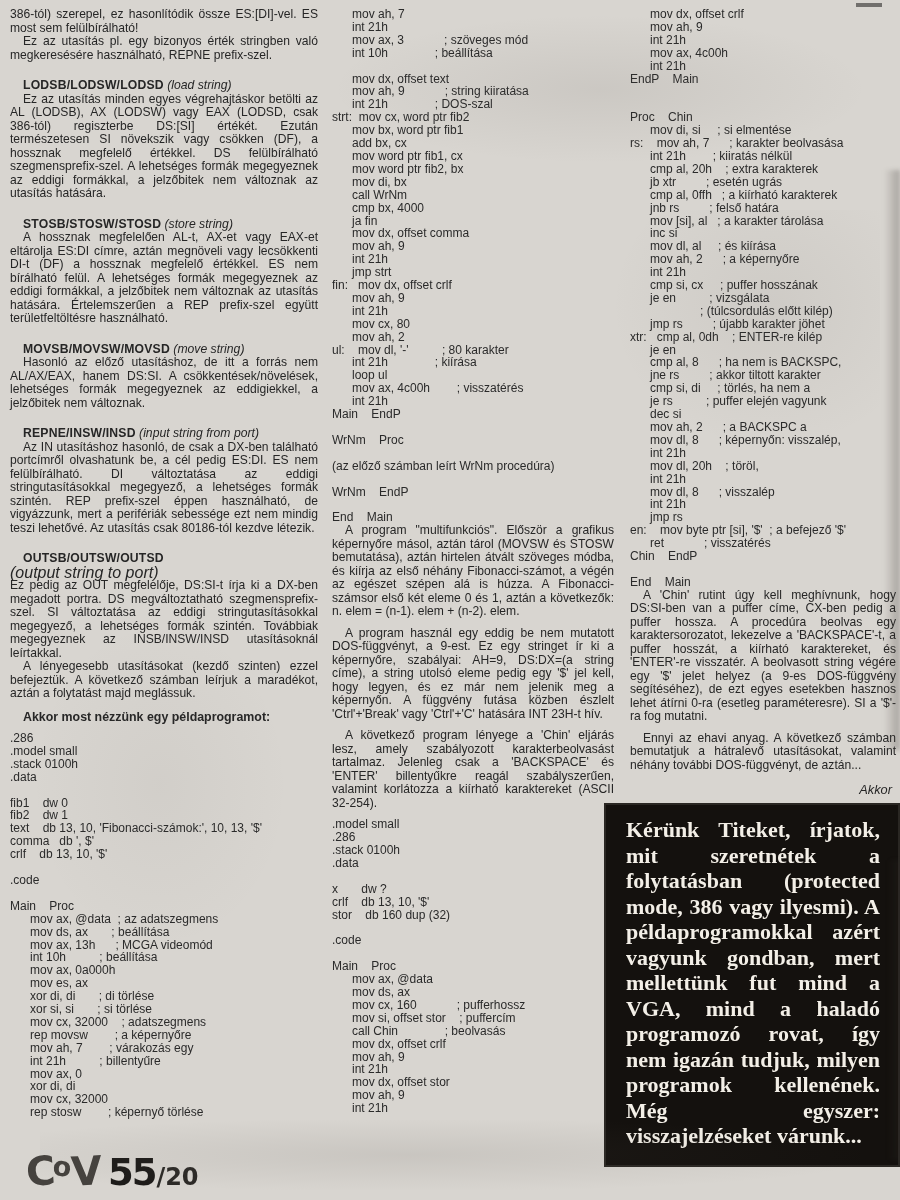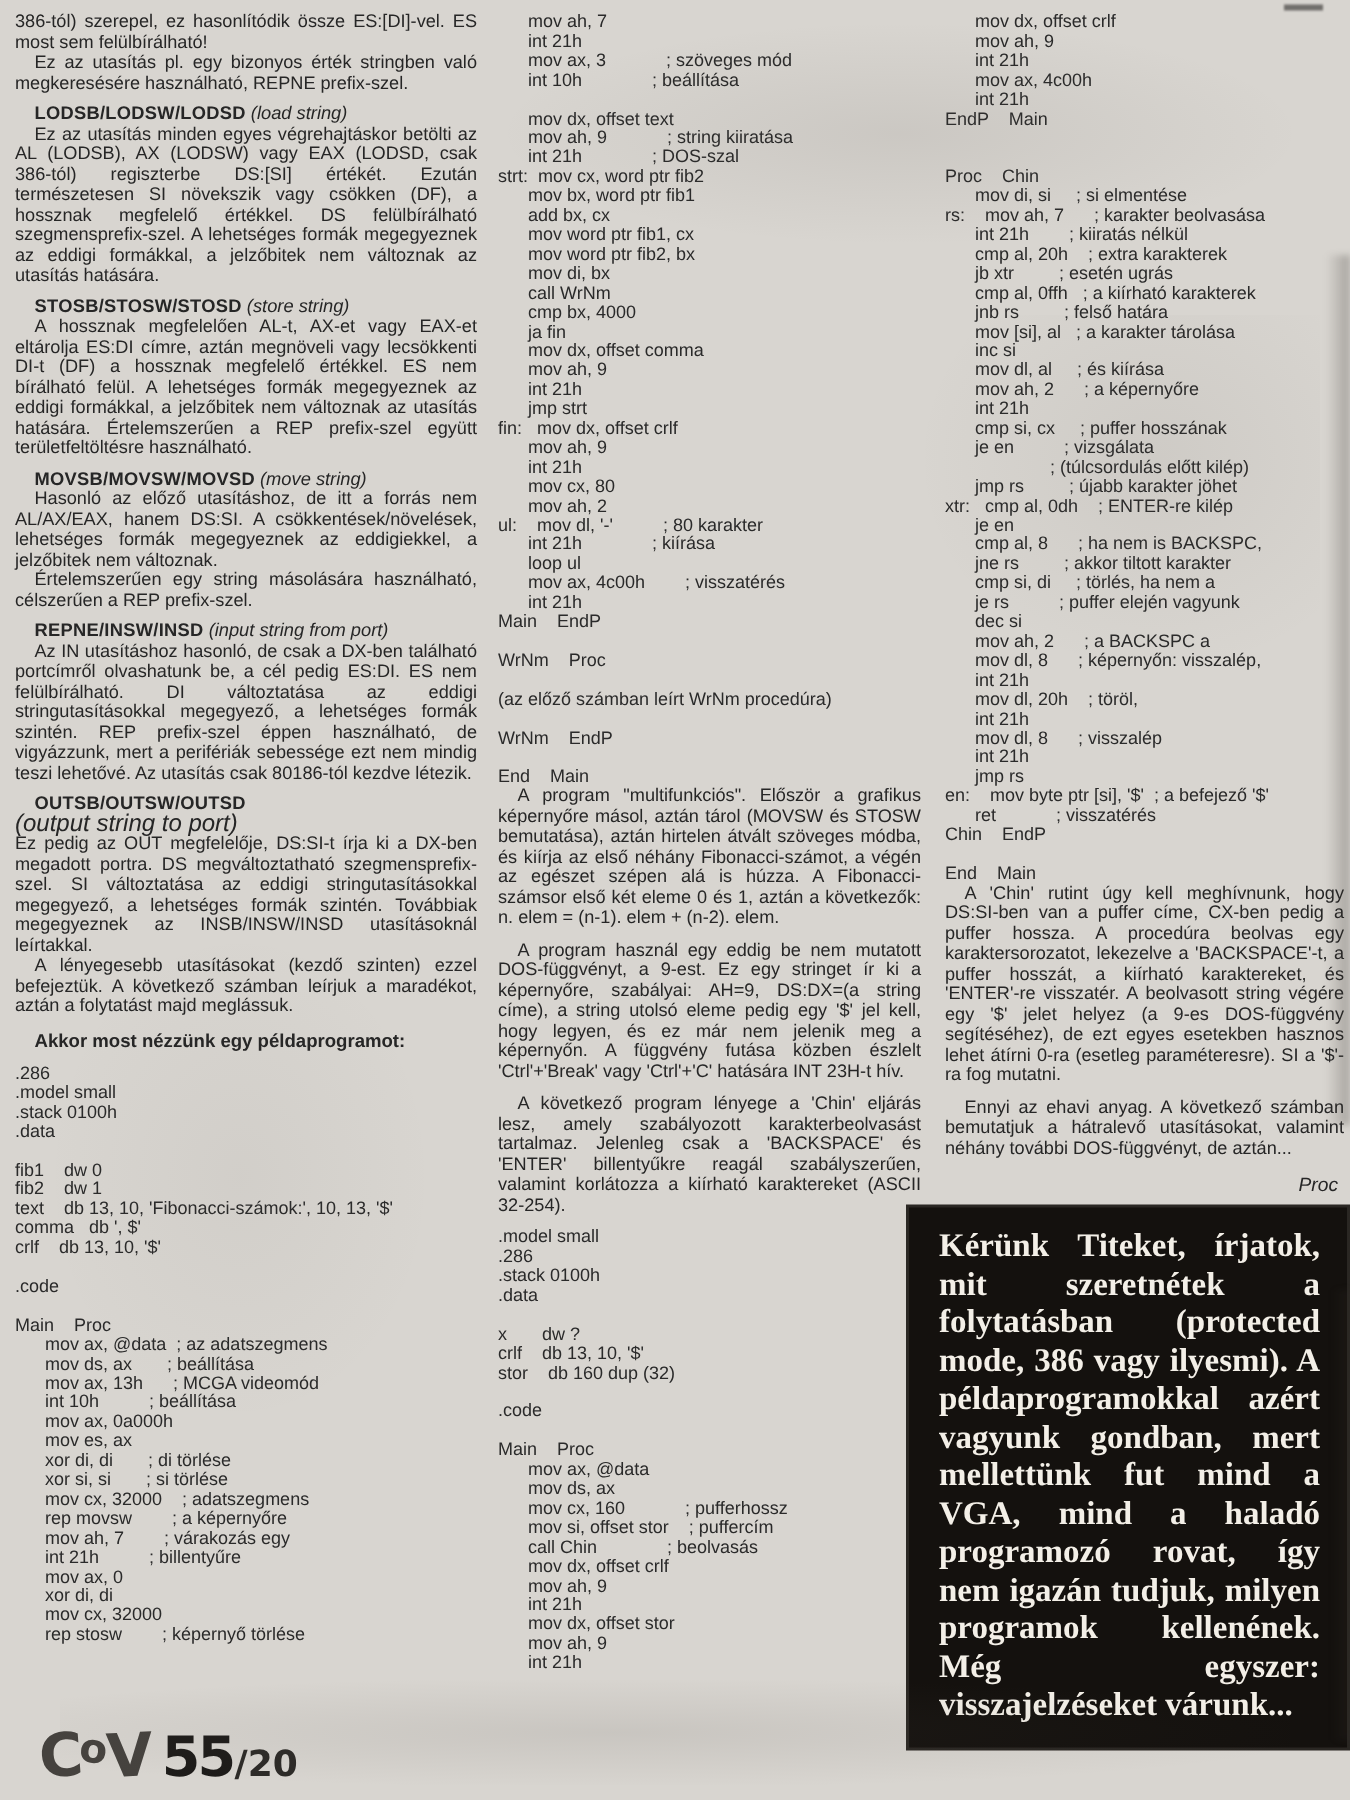--- a/index.html
+++ b/index.html
@@ -11,21 +11,21 @@
   }
   .page{position:absolute;inset:0;}
   
   .col{position:absolute;top:8px;}
   .col-left{left:10px;width:308px;}
   .col-mid{left:332px;width:282px;}
   .col-right{left:630px;width:266px;}
 
   p.body{margin:0;font-size:12.1px;line-height:13.5px;text-align:justify;text-indent:13px;}
   p.noindent{text-indent:0;}
-  .section{margin-top:7px;}
+  .section{margin-top:17px;}
   .closing{margin-top:7px;}
   p.heading{margin:0;font-size:12.2px;line-height:13.5px;text-indent:13px;text-align:left;}
   .hb{font-weight:bold;letter-spacing:.2px;}
   .hi{font-style:italic;}
   .note-block{display:block;font-style:italic;text-indent:0;margin:0;font-size:16px;line-height:13.5px;}
   .example-heading{margin:10px 0 0 0;font-weight:bold;font-size:12.4px;line-height:13.5px;text-indent:13px;}
 
   pre.code{
     margin:8px 0 0 0;
     font-family:"Liberation Sans", sans-serif;
@@ -90,21 +90,20 @@
     </div>
 
     <div class="section">
       <p class="heading"><span class="hb">STOSB/STOSW/STOSD</span><span class="hi"> (store string)</span></p>
       <p class="body">A hossznak megfelelően AL-t, AX-et vagy EAX-et eltárolja ES:DI címre, aztán megnöveli vagy lecsökkenti DI-t (DF) a hossznak megfelelő értékkel. ES nem bírálható felül. A lehetséges formák megegyeznek az eddigi formákkal, a jelzőbitek nem változnak az utasítás hatására. Értelemszerűen a REP prefix-szel együtt területfeltöltésre használható.</p>
     </div>
 
     <div class="section">
       <p class="heading"><span class="hb">MOVSB/MOVSW/MOVSD</span><span class="hi"> (move string)</span></p>
       <p class="body">Hasonló az előző utasításhoz, de itt a forrás nem AL/AX/EAX, hanem DS:SI. A csökkentések/növelések, lehetséges formák megegyeznek az eddigiekkel, a jelzőbitek nem változnak.</p>
-      <p class="body">Értelemszerűen egy string másolására használható, célszerűen a REP prefix-szel.</p>
     </div>
 
     <div class="section">
       <p class="heading"><span class="hb">REPNE/INSW/INSD</span><span class="hi"> (input string from port)</span></p>
       <p class="body">Az IN utasításhoz hasonló, de csak a DX-ben található portcímről olvashatunk be, a cél pedig ES:DI. ES nem felülbírálható. DI változtatása az eddigi stringutasításokkal megegyező, a lehetséges formák szintén. REP prefix-szel éppen használható, de vigyázzunk, mert a perifériák sebessége ezt nem mindig teszi lehetővé. Az utasítás csak 80186-tól kezdve létezik.</p>
     </div>
 
     <div class="section">
       <p class="heading"><span class="hb">OUTSB/OUTSW/OUTSD</span></p>
       <span class="note-block">(output string to port)</span>
@@ -257,21 +256,21 @@
       mov dl, 8      ; visszalép
       int 21h
       jmp rs
 en:    mov byte ptr [si], '$'  ; a befejező '$'
       ret            ; visszatérés
 Chin    EndP
 
 End    Main</pre>
     <p class="body prose">A 'Chin' rutint úgy kell meghívnunk, hogy DS:SI-ben van a puffer címe, CX-ben pedig a puffer hossza. A procedúra beolvas egy karaktersorozatot, lekezelve a 'BACKSPACE'-t, a puffer hosszát, a kiírható karaktereket, és 'ENTER'-re visszatér. A beolvasott string végére egy '$' jelet helyez (a 9-es DOS-függvény segítéséhez), de ezt egyes esetekben hasznos lehet átírni 0-ra (esetleg paraméteresre). SI a '$'-ra fog mutatni.</p>
     <p class="body prose">Ennyi az ehavi anyag. A következő számban bemutatjuk a hátralevő utasításokat, valamint néhány további DOS-függvényt, de aztán...</p>
-    <p class="byline">Proc</p>
+    <p class="byline">Akkor</p>
     <div class="feedback-box">Kérünk Titeket, írjatok, mit szeretnétek a folytatásban (protected mode, 386 vagy ilyesmi). A példaprogramokkal azért vagyunk gondban, mert mellettünk fut mind a VGA, mind a haladó programozó rovat, így nem igazán tudjuk, milyen programok kellenének. Még egyszer: visszajelzéseket várunk...</div>
   </div>
 
   <div class="logo">
     <span class="logo-c">C</span><span class="logo-o">o</span><span class="logo-v">V</span><span class="logo-num">55</span><span class="logo-sub">/20</span>
   </div>
 
   <div class="artifact a-edge-right-1"></div>
   <div class="artifact a-edge-right-2"></div>
   <div class="artifact a-ghost-top"></div>

